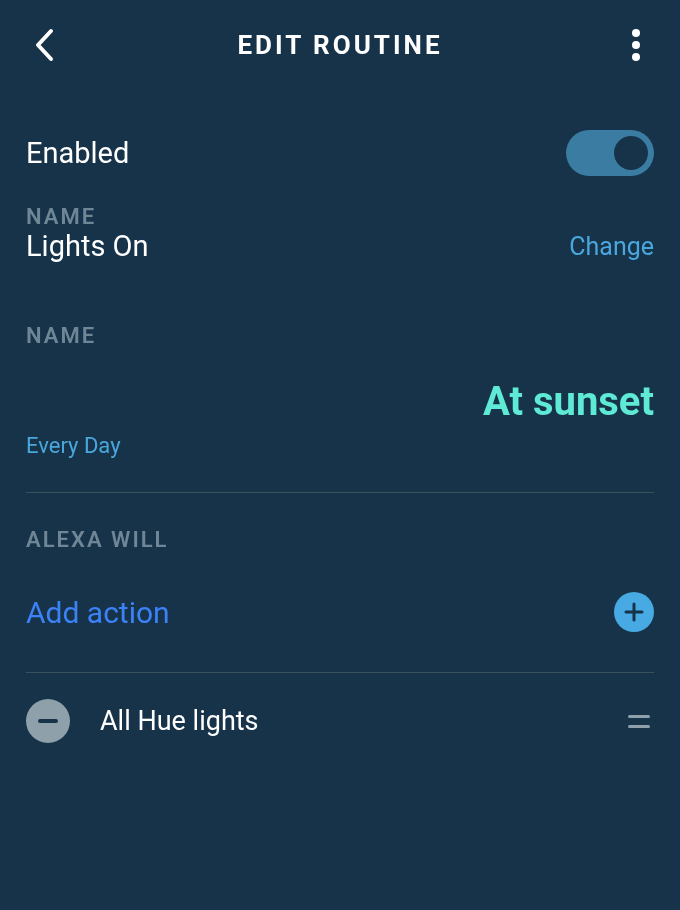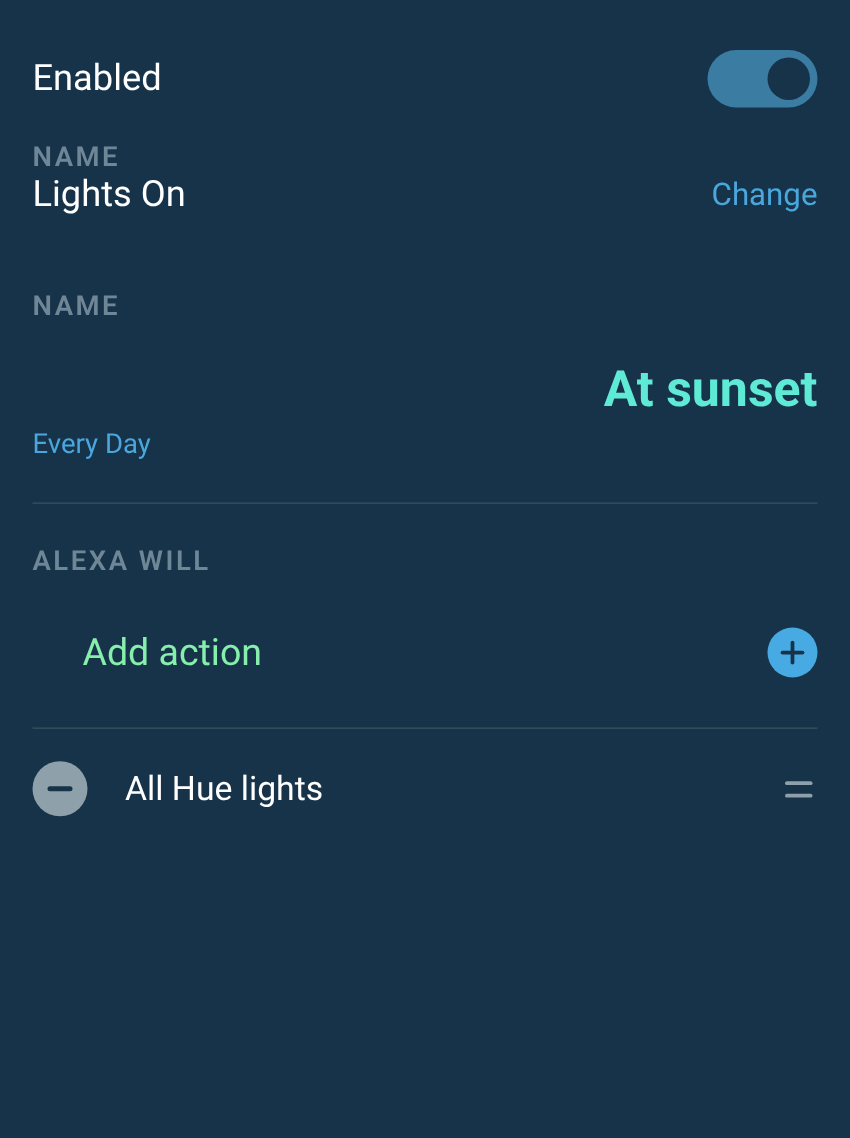--- a/index.html
+++ b/index.html
@@ -35,40 +35,55 @@
   .name-text { font-size: 29px; color:#fff; font-weight:400; }
   .change-link { font-size:25px; color:#4aa7dd; font-weight:400; }
 
   .when-block { padding: 0 26px; margin-top: 30px; }
   .when-title { font-size: 40px; font-weight:700; color:#5eead4;text-align:right; }
   .when-sub { font-size: 22px; color:#4aa7dd; margin-top: 8px; font-weight:400; }
 
   .divider { height:1px; background:#3c5160; margin: 34px 26px 0 26px; }
 
   .addaction-row { margin-top: 40px; }
-  .addaction-text { font-size:30px; color:#86efac; font-weight:400;margin-left:40px; }
+  .addaction-text { font-size:30px; color:#3b82f6; font-weight:400; }
   .plus-btn { width:40px; height:40px; border-radius:50%; background:#47aae2; display:flex; align-items:center; justify-content:center; }
   .plus-btn svg { display:block; }
 
   .divider2 { height:1px; background:#3c5160; margin: 40px 26px 0 26px; }
 
   .action-row { display:flex; align-items:center; padding: 26px 26px 0 26px; }
   .minus-btn { width:44px; height:44px; border-radius:50%; background:#8ea0aa; display:flex; align-items:center; justify-content:center; flex-shrink:0; }
   .minus-bar { width:20px; height:4px; background:#17334a; border-radius:2px; }
   .action-text { flex:1; padding-left: 30px; }
   .action-title { font-size:27px; color:#fff; font-weight:400; }
   .action-sub { font-size:20px; color:#8ea0aa; margin-top:4px; font-weight:400; }
   .drag-handle { width:30px; display:flex; flex-direction:column; gap:7px; align-items:center; }
   .drag-line { width:22px; height:3px; background:#8ea0aa; border-radius:2px; }
 </style>
 </head>
 <body>
 
 <div class="screen">
 
+  <div class="header">
+    <div class="back-btn">
+      <svg width="20" height="34" viewBox="0 0 20 34">
+        <polyline points="17,3 4,17 17,31" fill="none" stroke="#ffffff" stroke-width="4" stroke-linecap="round" stroke-linejoin="round"></polyline>
+      </svg>
+    </div>
+    <div class="title">EDIT ROUTINE</div>
+    <div class="more-btn">
+      <svg width="8" height="34" viewBox="0 0 8 34">
+        <circle cx="4" cy="5" r="4" fill="#ffffff"></circle>
+        <circle cx="4" cy="17" r="4" fill="#ffffff"></circle>
+        <circle cx="4" cy="29" r="4" fill="#ffffff"></circle>
+      </svg>
+    </div>
+  </div>
 
   <div class="row enabled-row">
     <div class="enabled-label">Enabled</div>
     <div class="toggle">
       <div class="toggle-knob"></div>
     </div>
   </div>
 
   <div class="section-label section-name">NAME</div>
 

